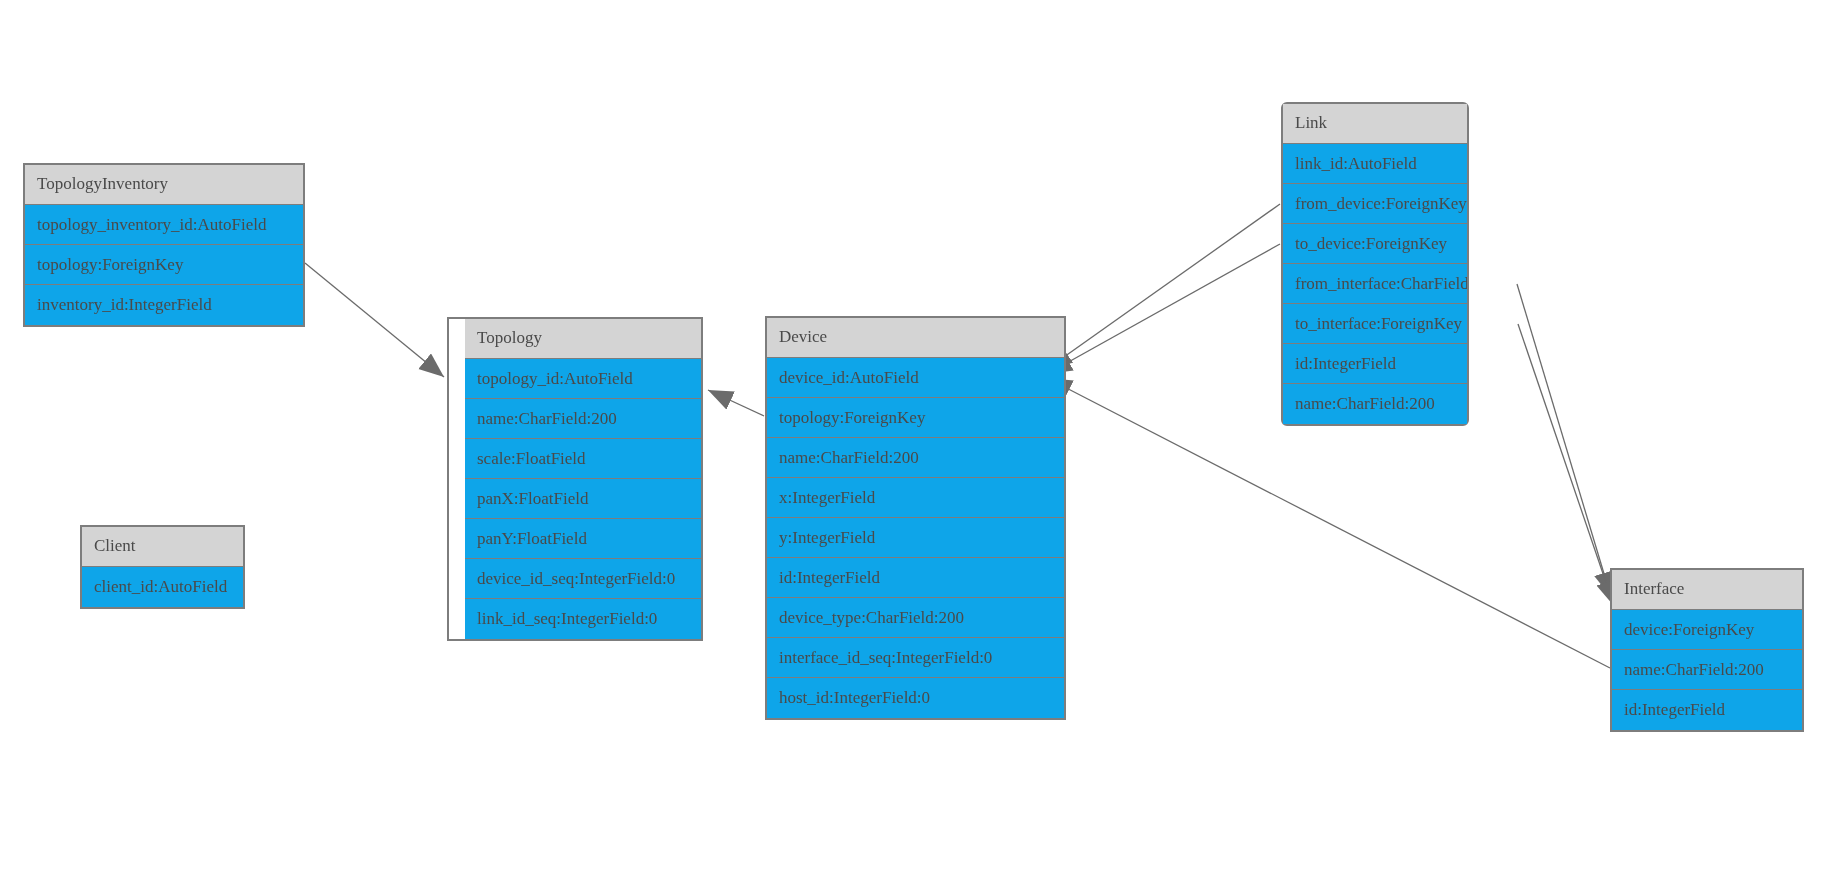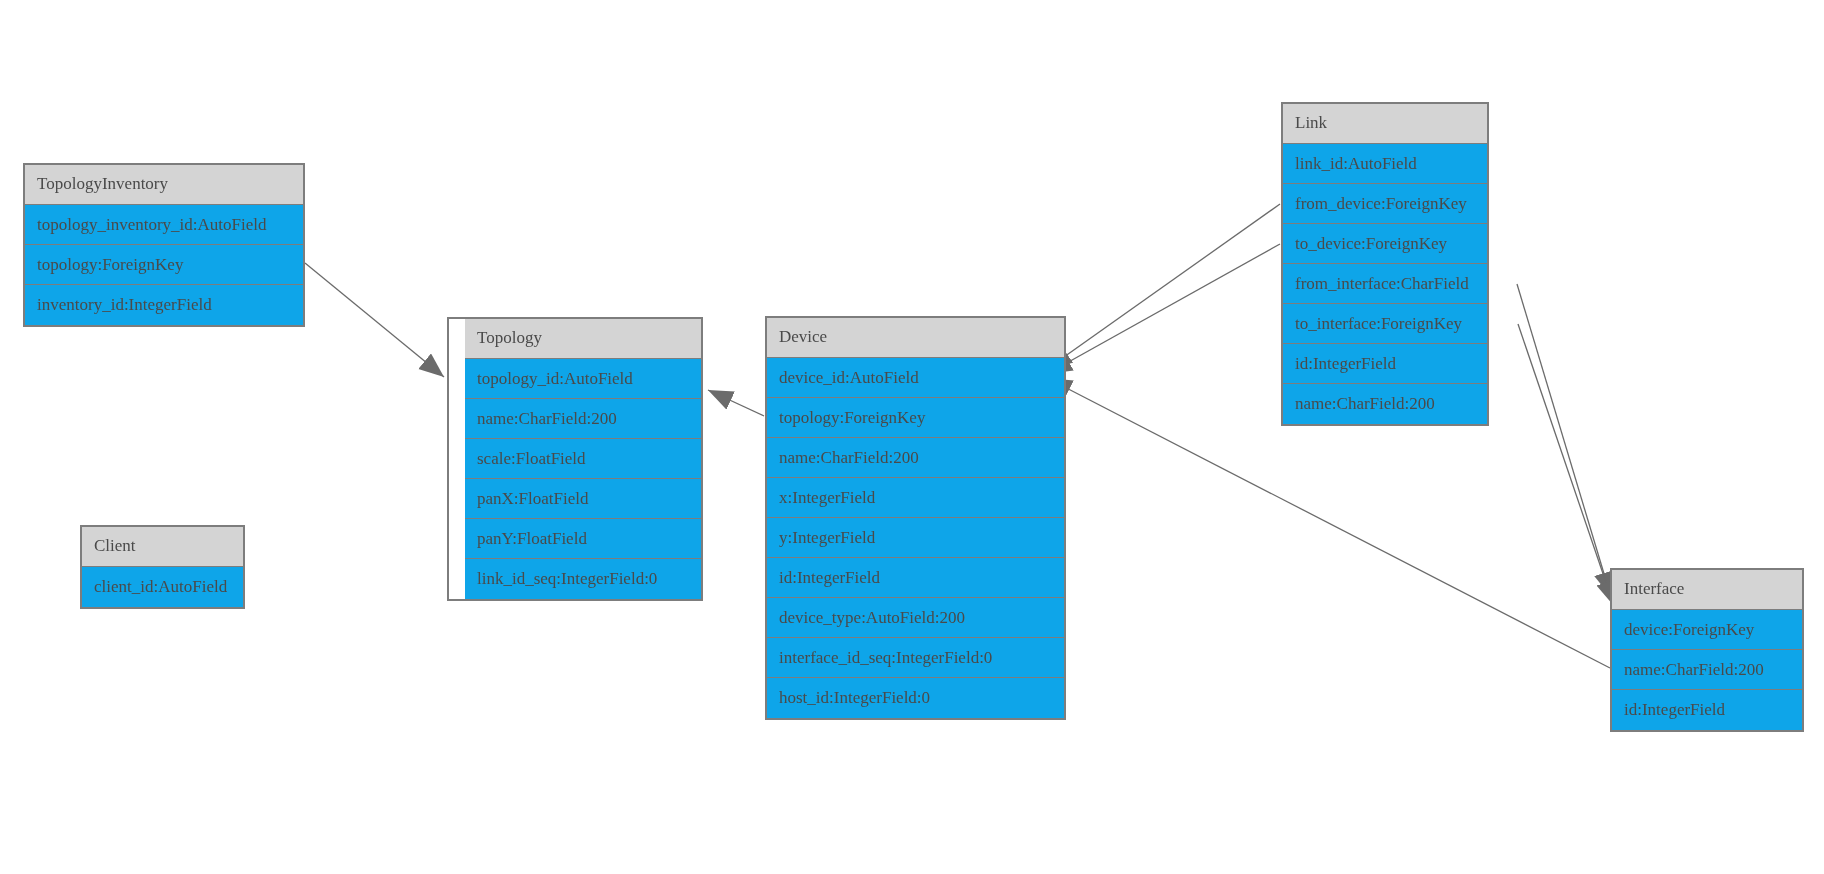--- a/index.html
+++ b/index.html
@@ -83,39 +83,40 @@
         <div class="entity-row">topology:ForeignKey</div>
         <div class="entity-row">inventory_id:IntegerField</div>
       </div>
       <div class="entity" style="left: 447px; top: 317px; width: 256px; padding-left: 16px;">
         <div class="entity-header">Topology</div>
         <div class="entity-row">topology_id:AutoField</div>
         <div class="entity-row">name:CharField:200</div>
         <div class="entity-row">scale:FloatField</div>
         <div class="entity-row">panX:FloatField</div>
         <div class="entity-row">panY:FloatField</div>
+        <div class="entity-row">device_id_seq:IntegerField:0</div>
         <div class="entity-row">link_id_seq:IntegerField:0</div>
       </div>
       <div class="entity" style="left: 80px; top: 525px; width: 165px;">
         <div class="entity-header">Client</div>
         <div class="entity-row">client_id:AutoField</div>
       </div>
       <div class="entity" style="left: 765px; top: 316px; width: 301px;">
         <div class="entity-header">Device</div>
         <div class="entity-row">device_id:AutoField</div>
         <div class="entity-row">topology:ForeignKey</div>
         <div class="entity-row">name:CharField:200</div>
         <div class="entity-row">x:IntegerField</div>
         <div class="entity-row">y:IntegerField</div>
         <div class="entity-row">id:IntegerField</div>
-        <div class="entity-row">device_type:AutoField:200</div>
+        <div class="entity-row">device_type:CharField:200</div>
         <div class="entity-row">interface_id_seq:IntegerField:0</div>
         <div class="entity-row">host_id:IntegerField:0</div>
       </div>
-      <div class="entity" style="left: 1281px; top: 102px; width: 208px;">
+      <div class="entity" style="left: 1281px; top: 102px; width: 188px; border-radius: 6px;">
         <div class="entity-header">Link</div>
         <div class="entity-row">link_id:AutoField</div>
         <div class="entity-row">from_device:ForeignKey</div>
         <div class="entity-row">to_device:ForeignKey</div>
         <div class="entity-row">from_interface:CharField</div>
         <div class="entity-row">to_interface:ForeignKey</div>
         <div class="entity-row">id:IntegerField</div>
         <div class="entity-row">name:CharField:200</div>
       </div>
       <div class="entity" style="left: 1610px; top: 568px; width: 194px;">

